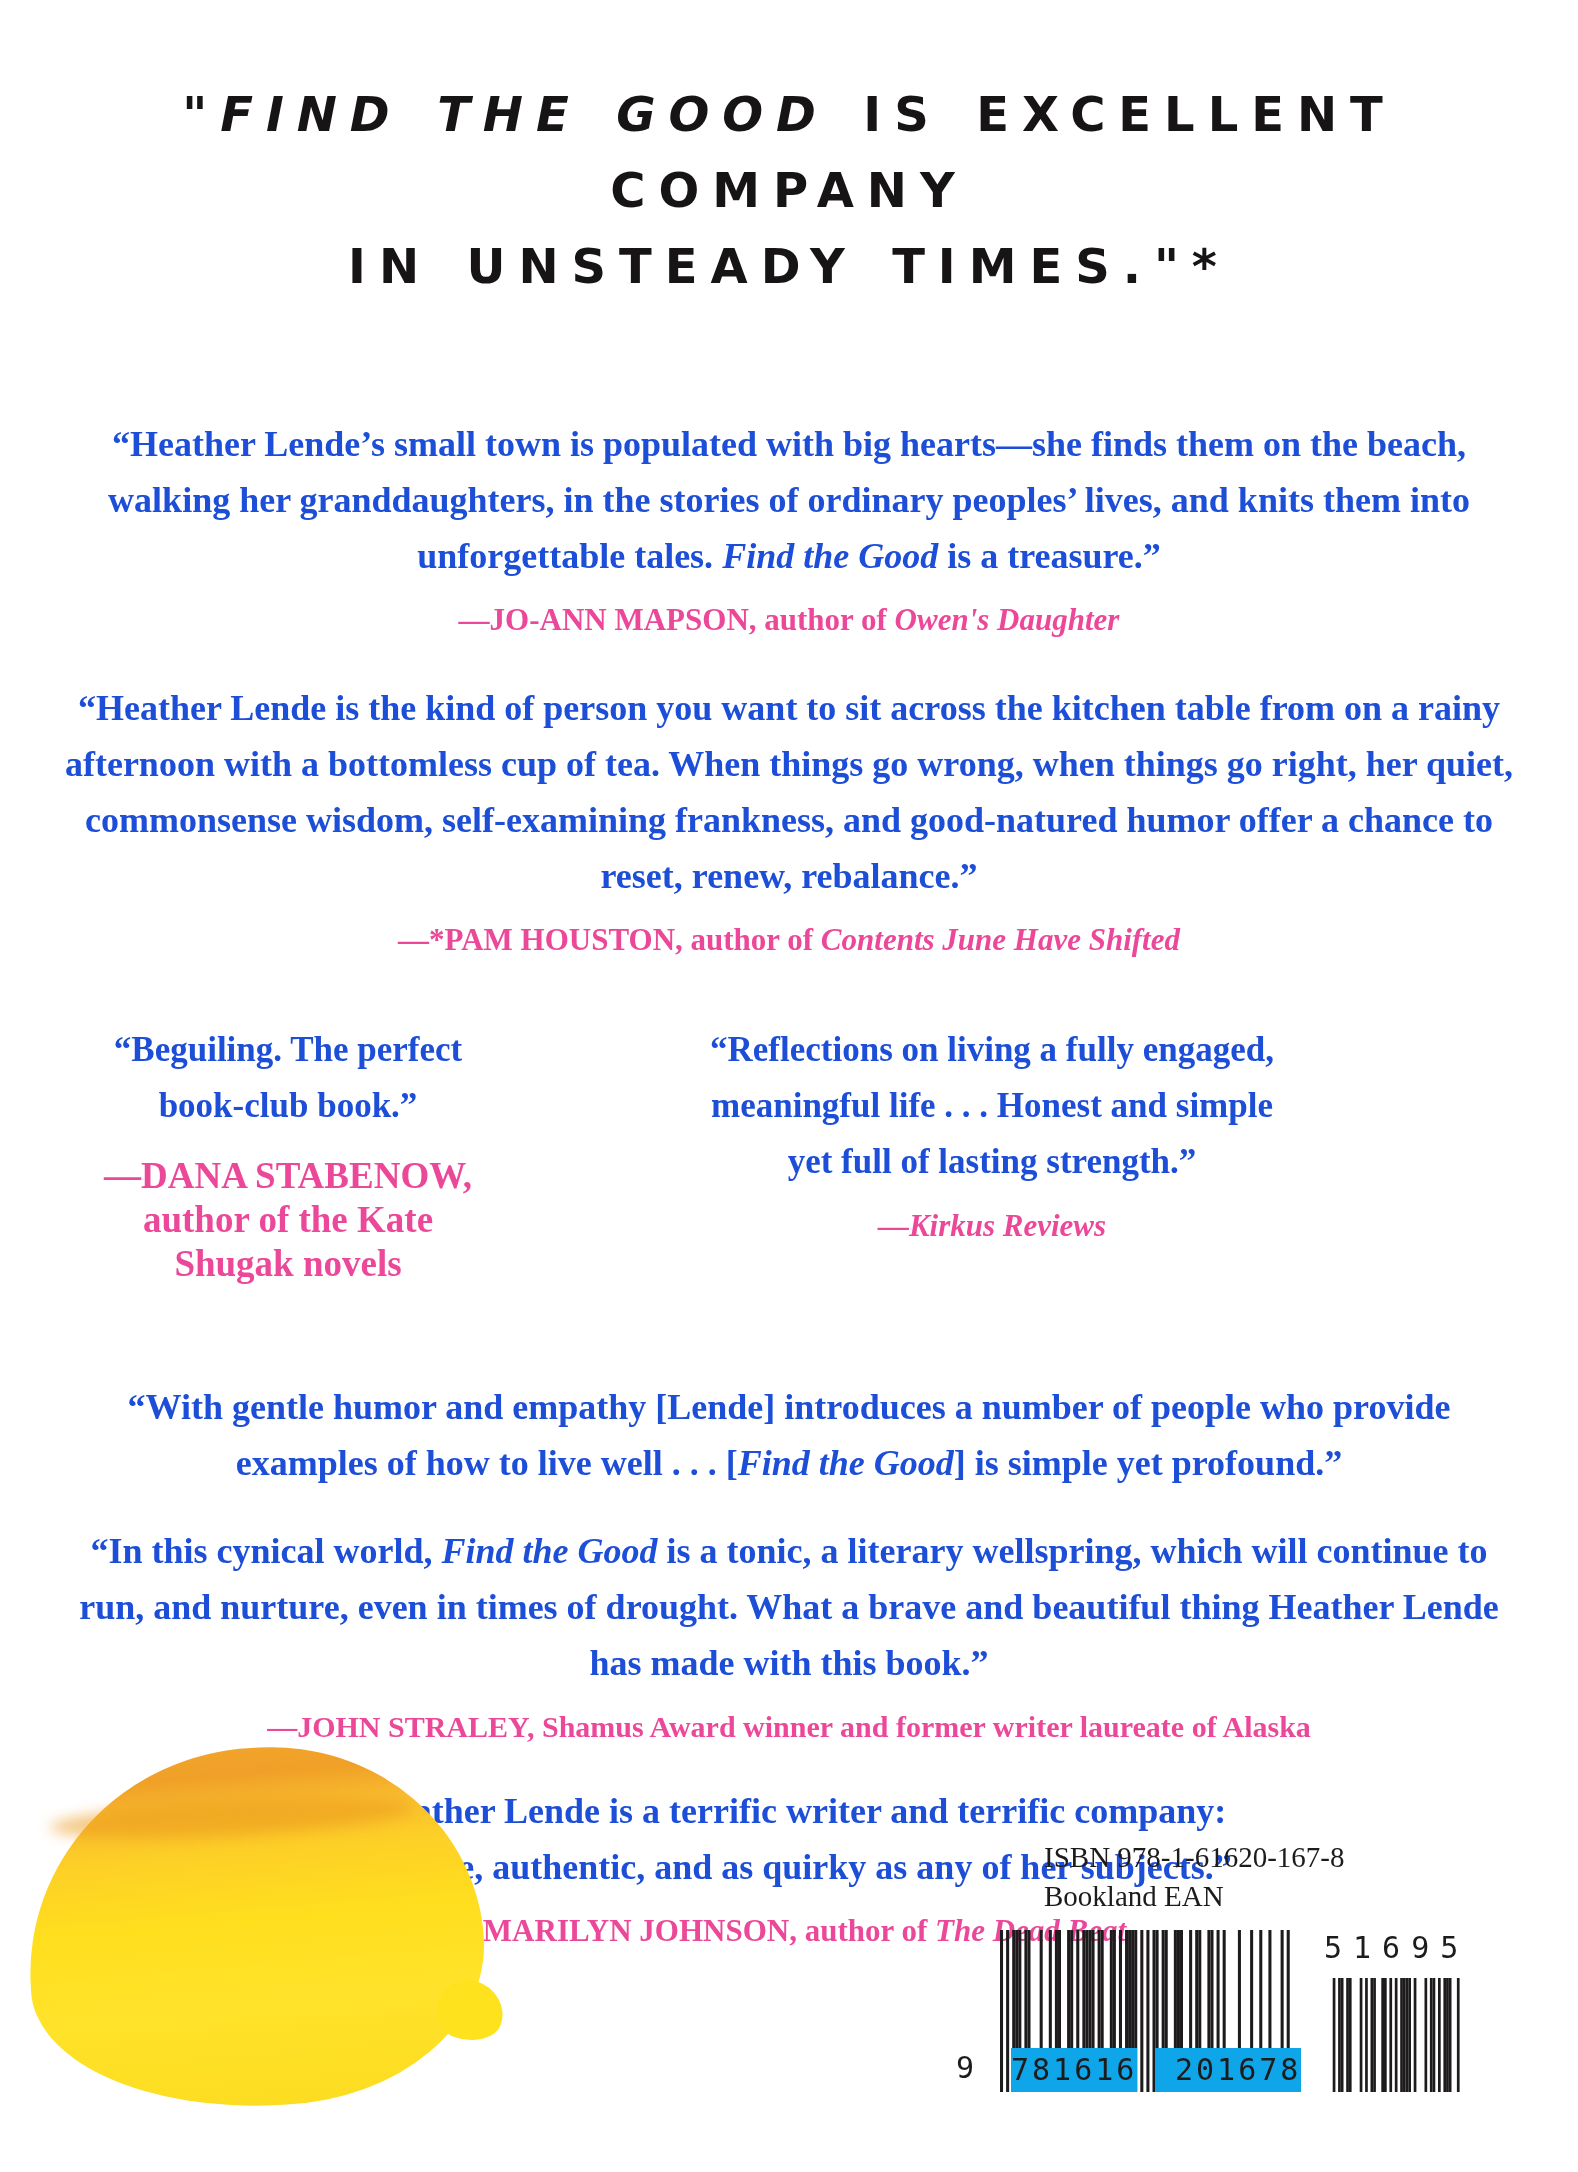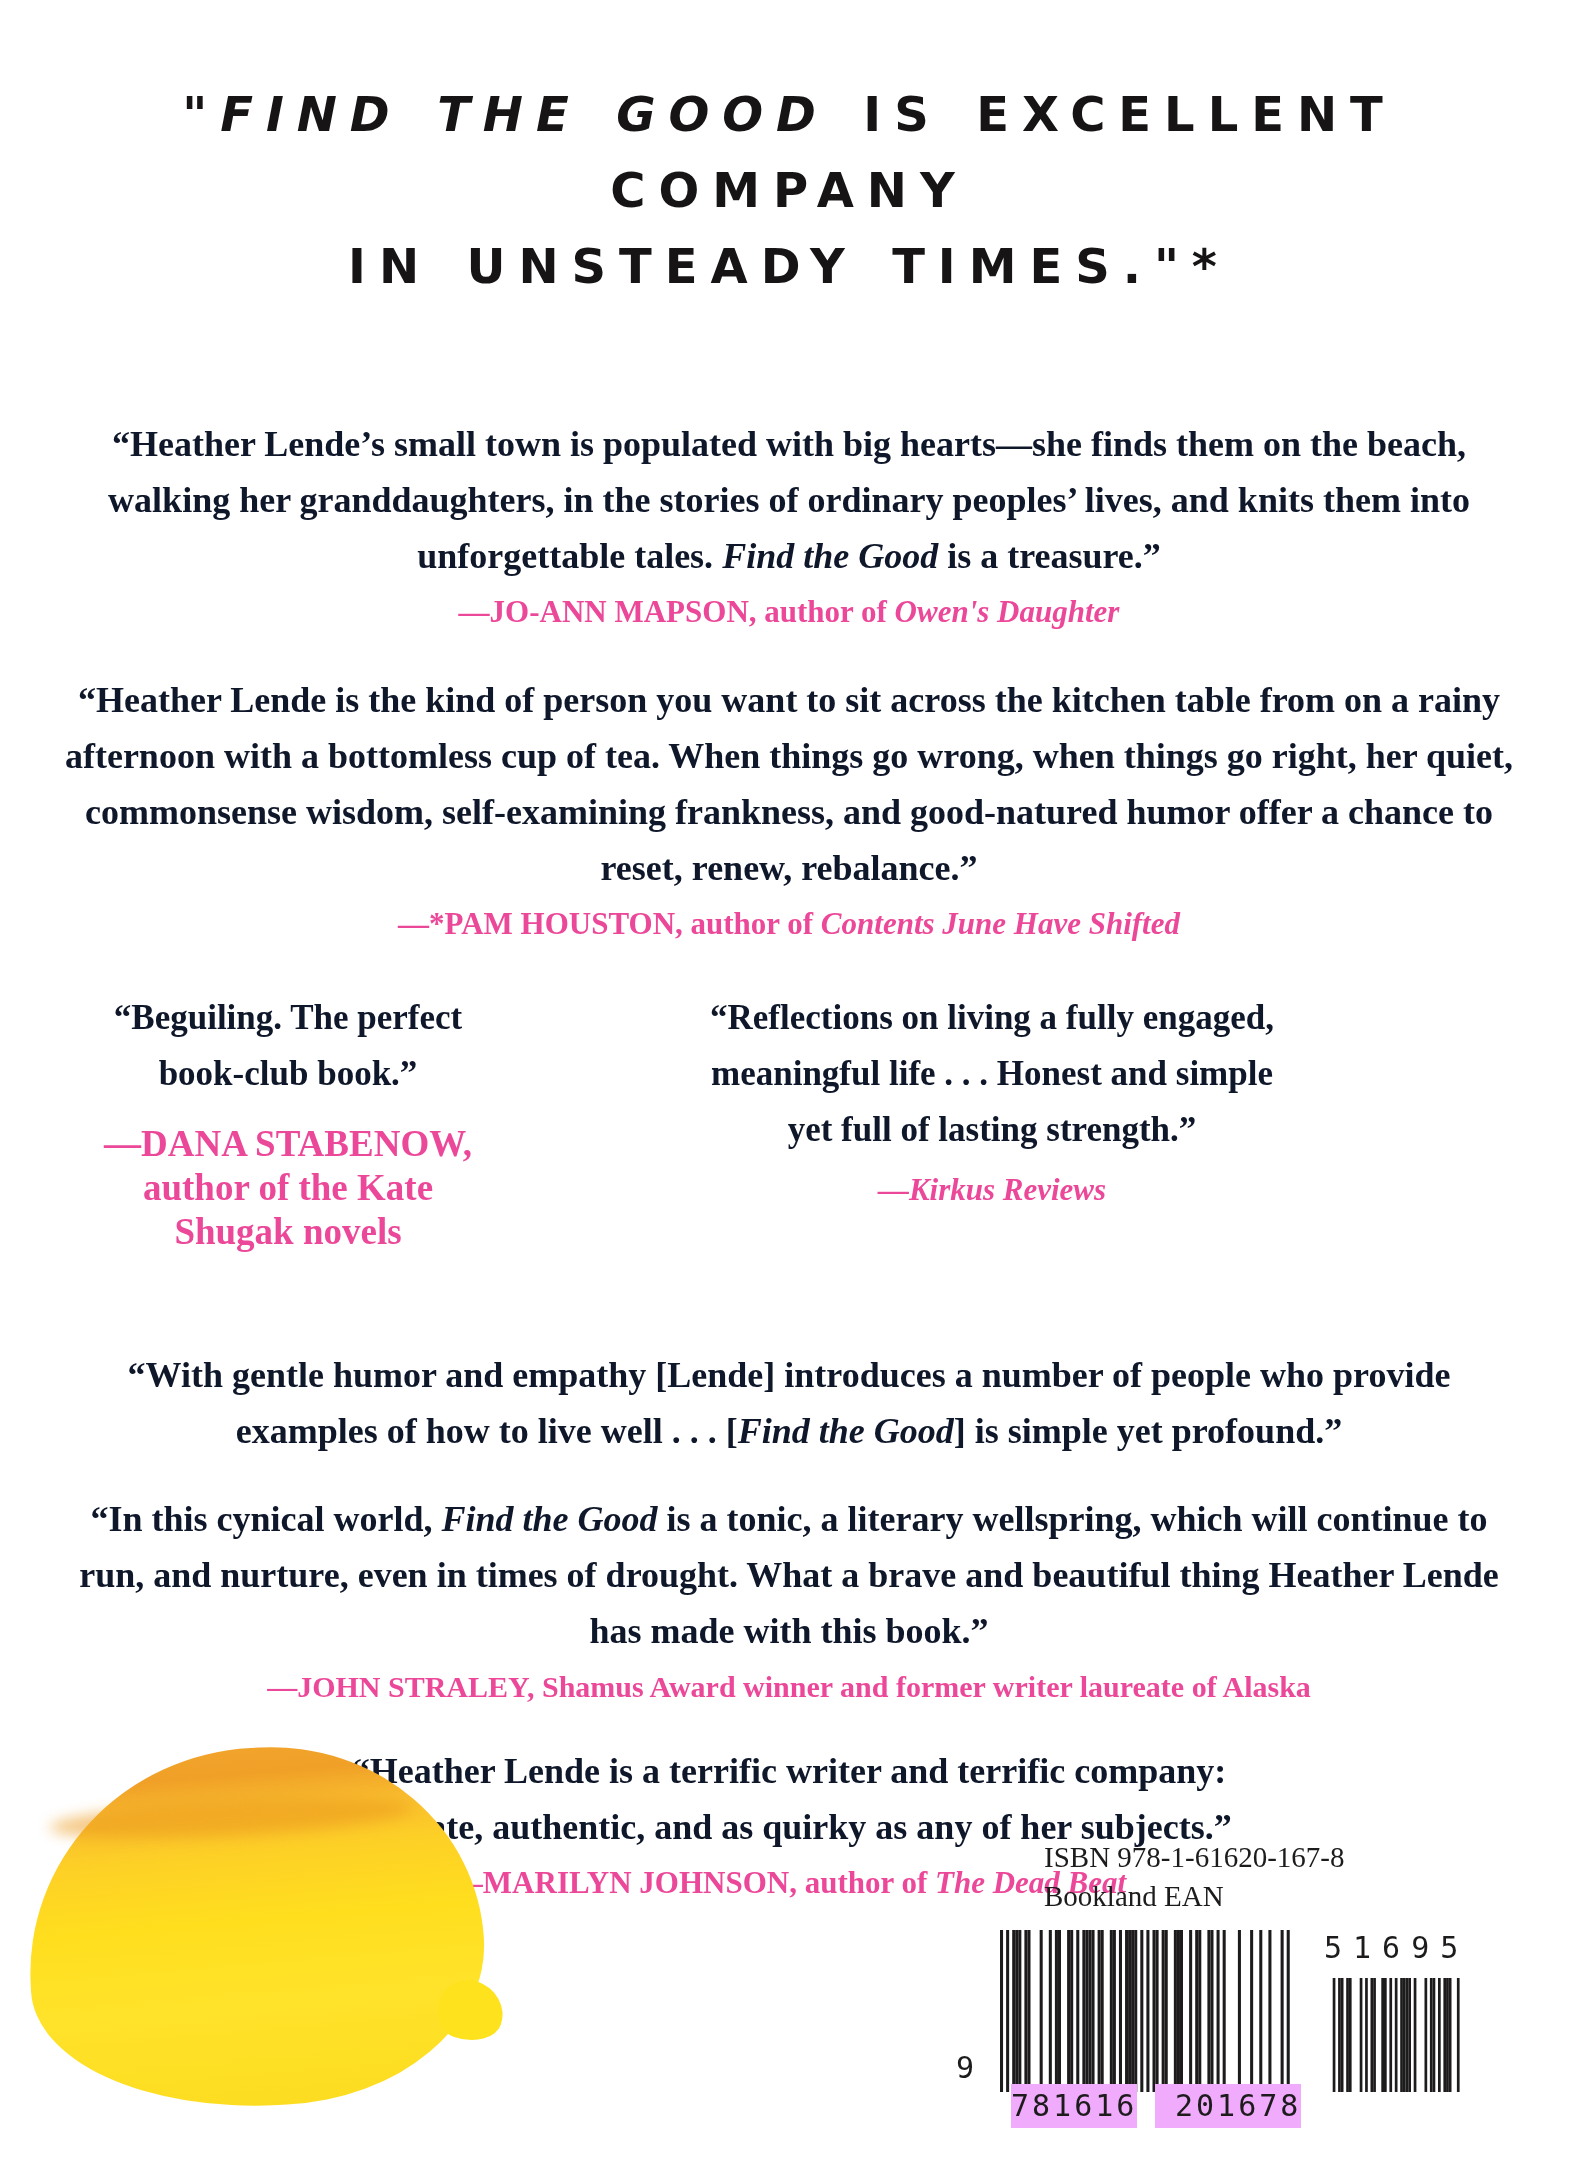--- a/index.html
+++ b/index.html
@@ -20,22 +20,22 @@
     word-spacing:0.10em;
     color:#171415;
   }
   .hl-italic{font-style:italic;}
 
   
   .quote{
     font-weight:bold;
     font-size:36px;
     line-height:56px;
-    margin:0 auto;
-    color:#0f172a;
+    margin:16px auto;
+    color:#1d4ed8;
     text-align:center;
   }
   .quote .qi{font-style:italic;}
   .attr{
     font-weight:bold;
     font-size:31px;
     line-height:40px;
     margin-top:8px;
     color:#ec4899;
   }
@@ -92,21 +92,21 @@
   
   .barcode-block{position:absolute;left:950px;top:1838px;width:540px;text-align:left;}
   .isbn-lines{margin-left:94px;font-size:29px;line-height:39px;color:#1d1b1c;}
   .codes{position:relative;margin-top:14px;height:260px;}
   .codes svg{position:absolute;}
   .bc-digit{
     position:absolute;
     font-family:"DejaVu Sans Mono", monospace;
     font-size:30px;color:#1d1b1c;
   }
-  .bc-knock{background:#f0abfc;text-align:center;letter-spacing:3px;height:44px;line-height:44px;margin-top:36px;}
+  .bc-knock{background:#0ea5e9;text-align:center;letter-spacing:3px;height:44px;line-height:44px;}
   .bc-lead{left:6px;top:120px;}
   .bc-g1{left:61px;top:118px;width:126px;}
   .bc-g2{left:205px;top:118px;width:126px;padding-left:20px;}
   .bc-addon{left:374px;top:0px;width:140px;text-align:center;letter-spacing:11px;}
 </style>
 </head>
 <body>
 
 <div class="content">
 

